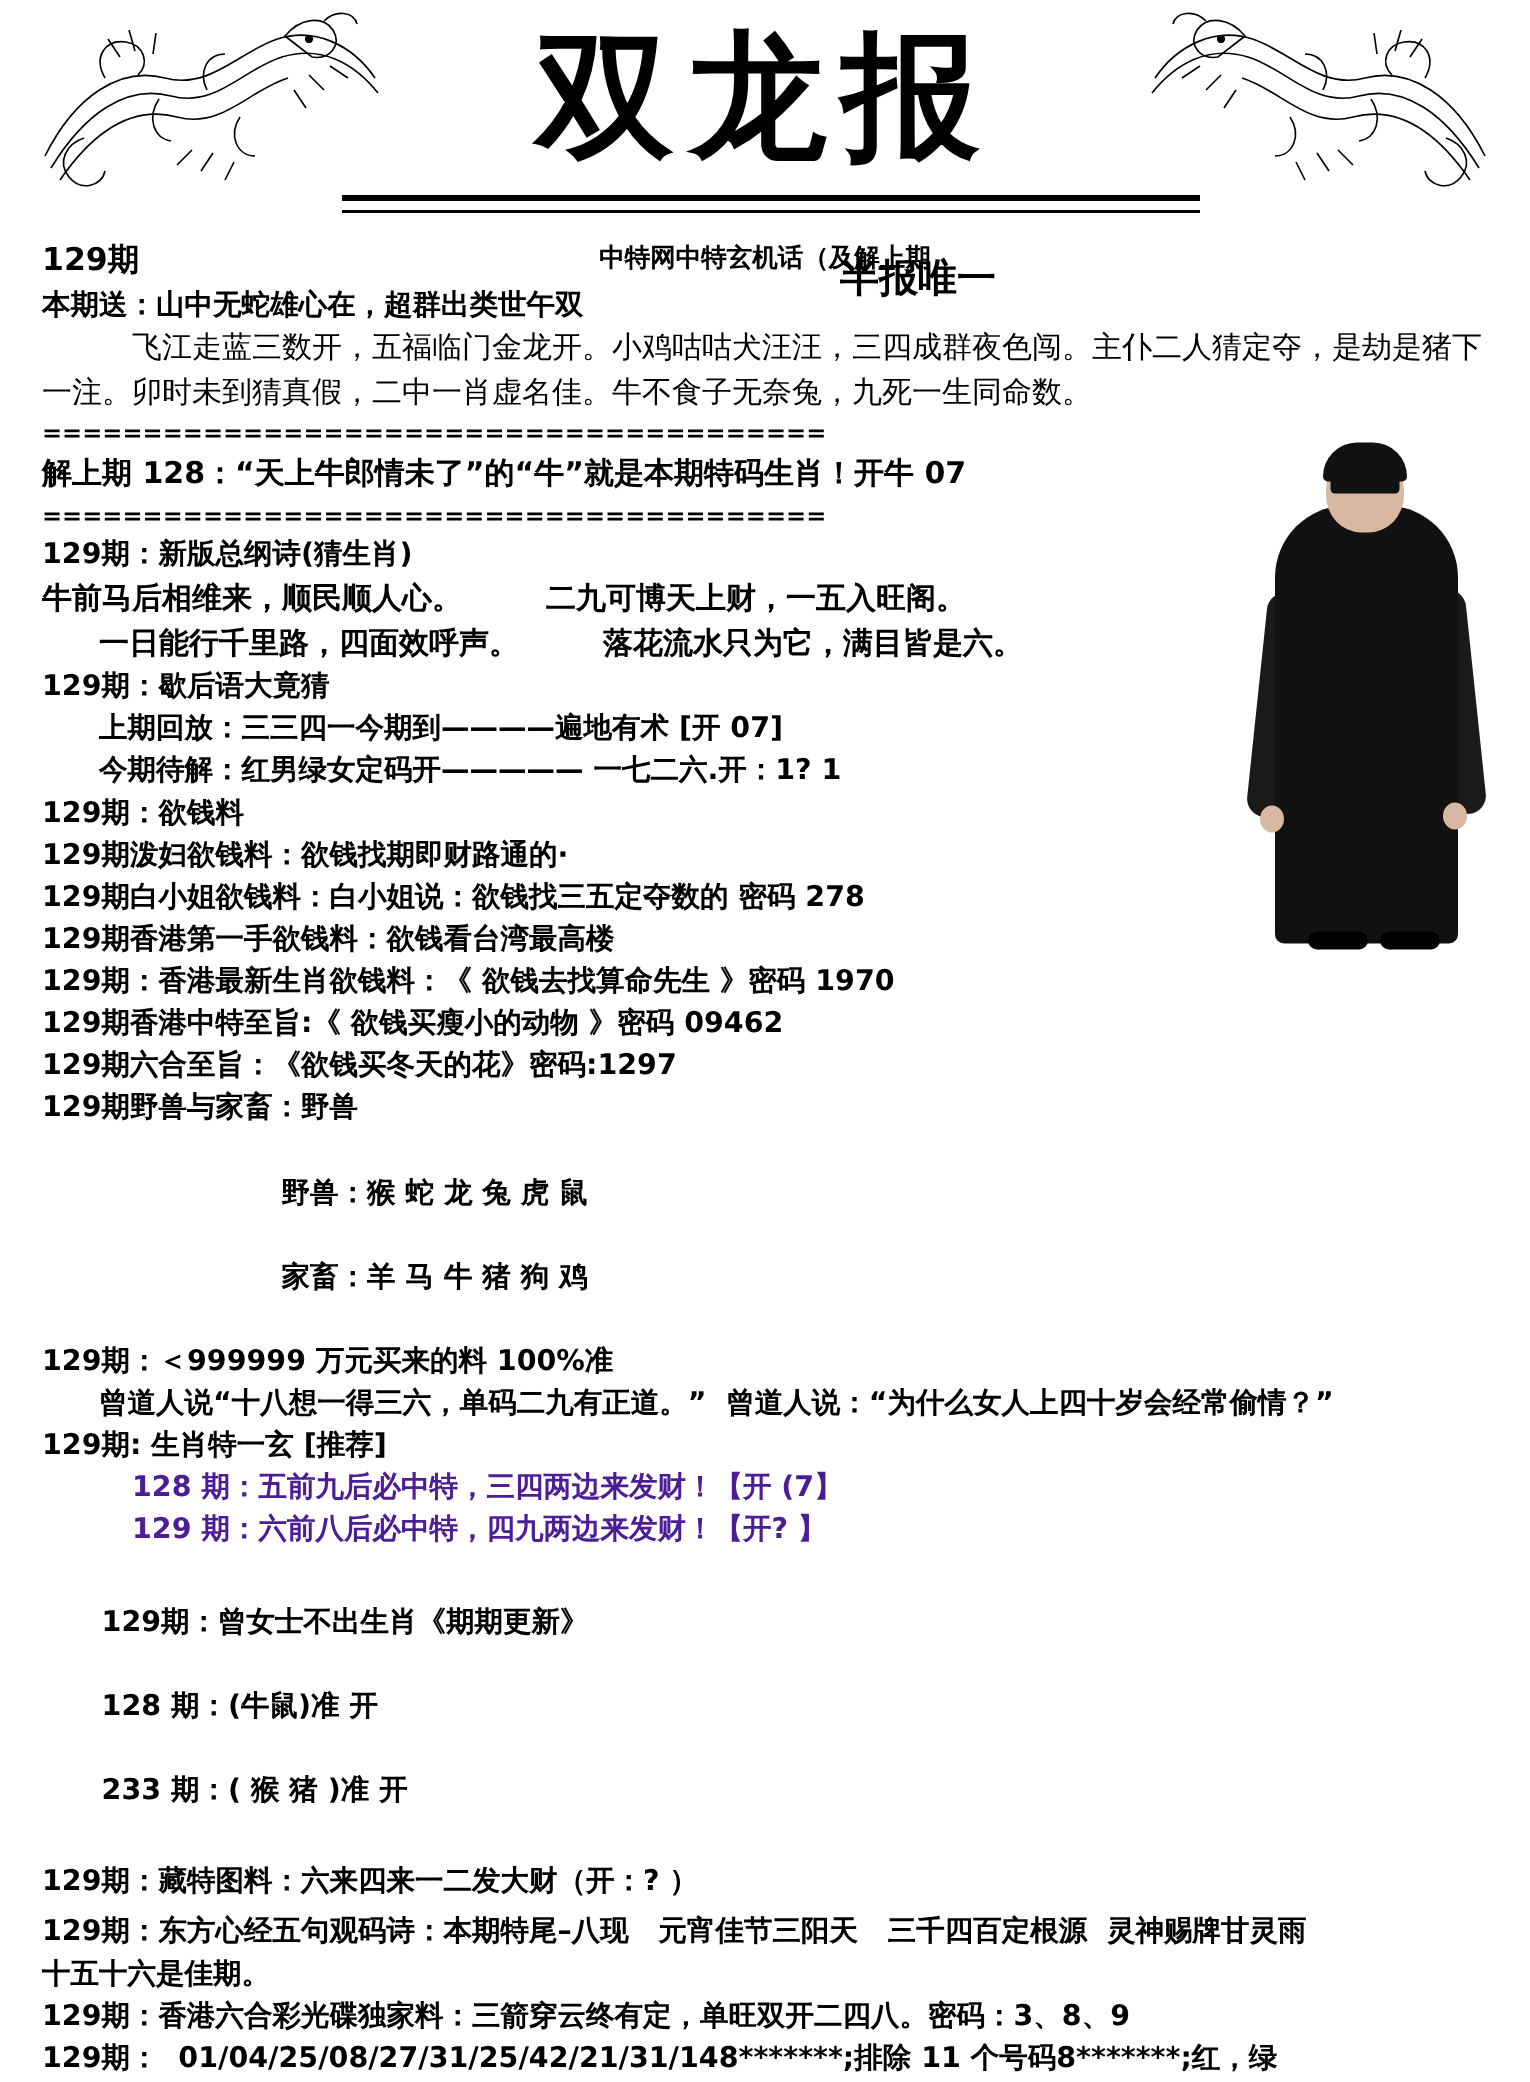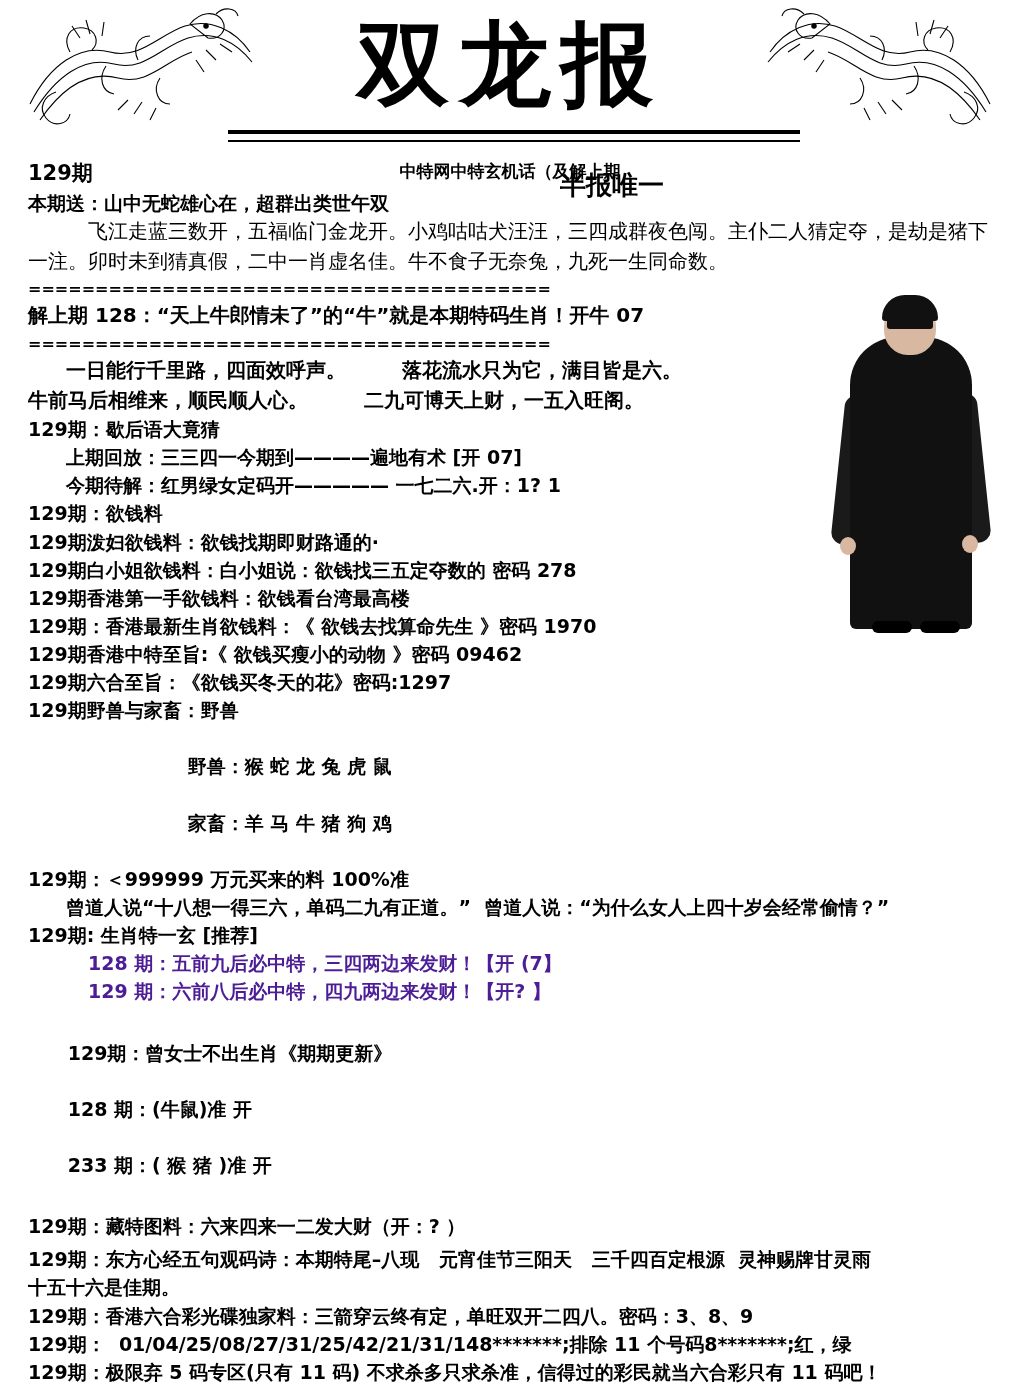--- a/index.html
+++ b/index.html
@@ -159,29 +159,30 @@
 
     <div class="line big">129期</div>
     <div class="line b">本期送：山中无蛇雄心在，超群出类世午双</div>
     <div class="line" style="font-size:20px;text-align:right;">飞江走蓝三数开，五福临门金龙开。小鸡咕咕犬汪汪，三四成群夜色闯。主仆二人猜定夺，是劫是猪下</div>
     <div class="line" style="font-size:20px;">一注。卯时未到猜真假，二中一肖虚名佳。牛不食子无奈兔，九死一生同命数。</div>
 
     <div class="sep">=======================================</div>
     <div class="line b" style="font-size:20px;">解上期 128：“天上牛郎情未了”的“牛”就是本期特码生肖！开牛 07</div>
     <div class="sep">=======================================</div>
 
+    <div class="line b">129期：新版总纲诗(猜生肖)</div>
+    <div class="poem">
+      <span>牛前马后相维来，顺民顺人心。</span>
+      <span style="display:inline-block;width:42px;"></span>
+      <span>二九可博天上财，一五入旺阁。</span>
+    </div>
     <div class="poem indent1">
       <span>一日能行千里路，四面效呼声。</span>
       <span style="display:inline-block;width:42px;"></span>
       <span>落花流水只为它，满目皆是六。</span>
-    </div>
-    <div class="poem">
-      <span>牛前马后相维来，顺民顺人心。</span>
-      <span style="display:inline-block;width:42px;"></span>
-      <span>二九可博天上财，一五入旺阁。</span>
     </div>
 
     <div class="line b">129期：歇后语大竟猜</div>
     <div class="line b indent1">上期回放：三三四一今期到————遍地有术 [开 07]</div>
     <div class="line b indent1">今期待解：红男绿女定码开————— 一七二六.开：1? 1</div>
 
     <div class="line b">129期：欲钱料</div>
     <div class="line b">129期泼妇欲钱料：欲钱找期即财路通的·</div>
     <div class="line b">129期白小姐欲钱料：白小姐说：欲钱找三五定夺数的 密码 278</div>
     <div class="line b">129期香港第一手欲钱料：欲钱看台湾最高楼</div>

